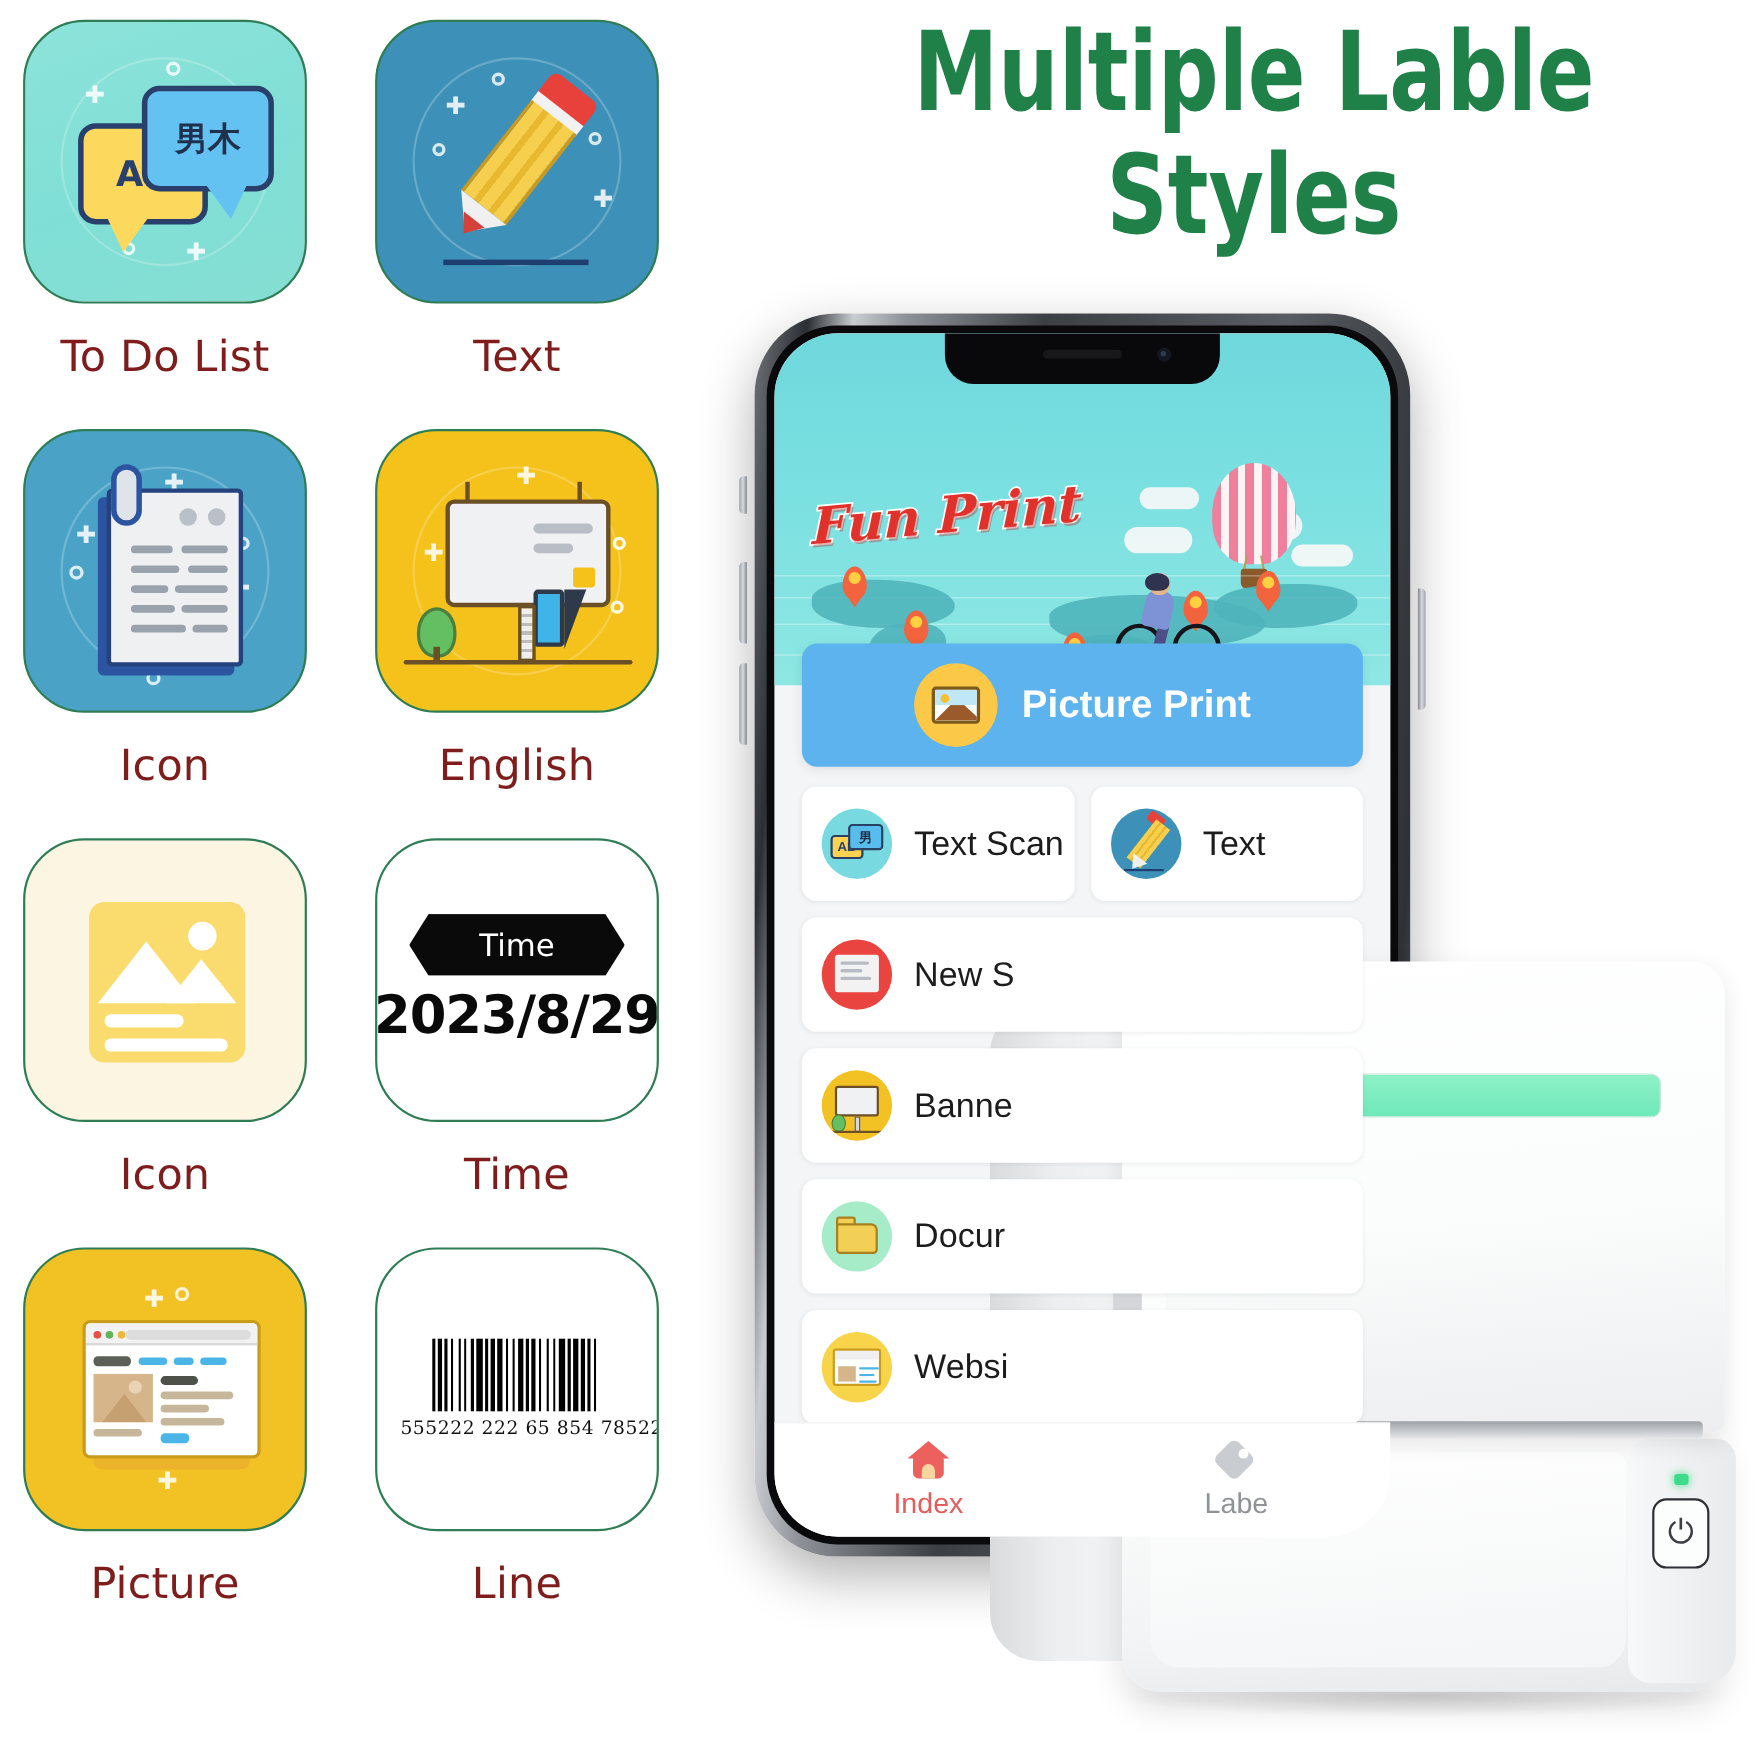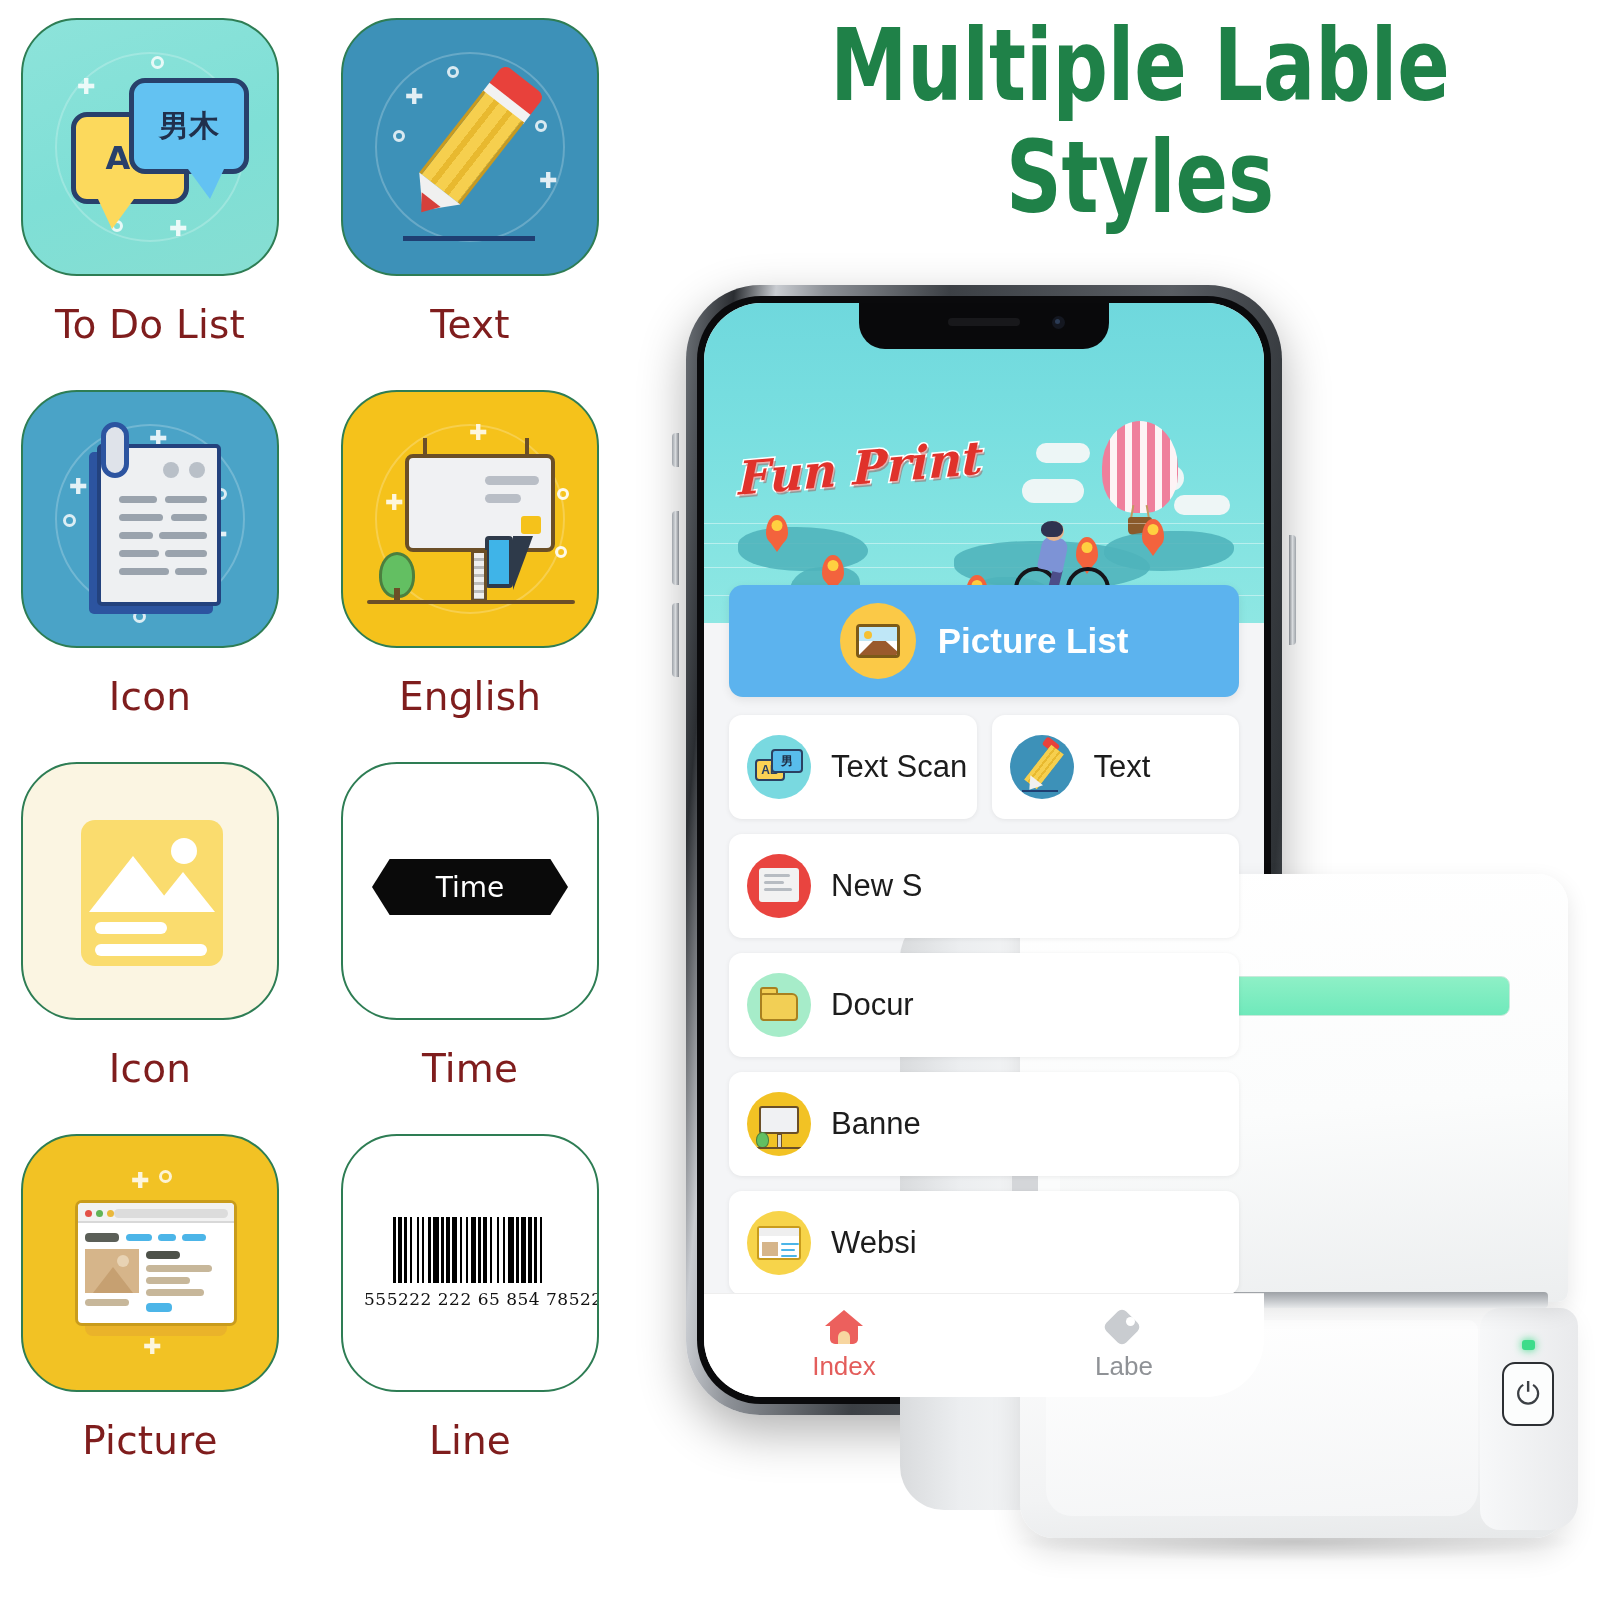--- a/index.html
+++ b/index.html
@@ -545,20 +545,21 @@
         <div class="form-l1"></div>
         <div class="form-l2"></div>
       </div>
     </div>
     <div class="tile-label">Icon</div>
   </div>
 
   <div class="tile-cell">
     <div class="tile-box t-time">
       <div class="time-hex">Time</div>
+      <div class="time-date">2023/8/29</div>
     </div>
     <div class="tile-label">Time</div>
   </div>
 
   <div class="tile-cell">
     <div class="tile-box t-picture">
       <div class="sparkles">
         <span class="spark" style="left:108px;top:34px;">✚</span>
         <span class="ring-o" style="left:136px;top:34px;width:13px;height:13px;"></span>
         <span class="spark" style="left:120px;top:200px;">✚</span>
@@ -712,21 +713,21 @@
           <div class="rider-hair"></div>
         </div>
       </div>
 
       <div id="cta">
         <div class="circ">
           <div class="photo">
               <div class="sky"></div>
             </div>
         </div>
-        <div class="lbl">Picture List</div>
+        <div class="lbl">Picture Print</div>
       </div>
 
       <div id="menu">
         <div class="m-row">
           <div class="m-card">
             <div class="m-ic ic-scan">
               <div class="b1">AB</div>
                 <div class="b2">男</div>
             </div>
             <div class="m-lbl">Text Scan</div>
@@ -749,37 +750,37 @@
               <div class="ln" style="left:17px;top:20px;width:26px;"></div>
               <div class="ln" style="left:17px;top:27px;width:20px;"></div>
               <div class="ln" style="left:17px;top:34px;width:28px;"></div>
             </div>
             <div class="m-lbl">New S</div>
           </div>
         </div>
 
         <div class="m-row">
           <div class="m-card">
-            <div class="m-ic ic-doc">
-              <div class="ft"></div>
-                <div class="f"></div>
-            </div>
-            <div class="m-lbl">Docur</div>
-          </div>
-        </div>
-
-        <div class="m-row">
-          <div class="m-card">
             <div class="m-ic ic-bann">
               <div class="bd"></div>
                 <div class="ps"></div>
                 <div class="tr"></div>
                 <div class="gd"></div>
             </div>
             <div class="m-lbl">Banne</div>
+          </div>
+        </div>
+
+        <div class="m-row">
+          <div class="m-card">
+            <div class="m-ic ic-doc">
+              <div class="ft"></div>
+                <div class="f"></div>
+            </div>
+            <div class="m-lbl">Docur</div>
           </div>
         </div>
 
         <div class="m-row">
           <div class="m-card">
             <div class="m-ic ic-web">
               <div class="w">
                 <div class="wb"></div>
                 <div class="wi"></div>
                 <div class="wl" style="left:22px;top:15px;width:18px;"></div>

